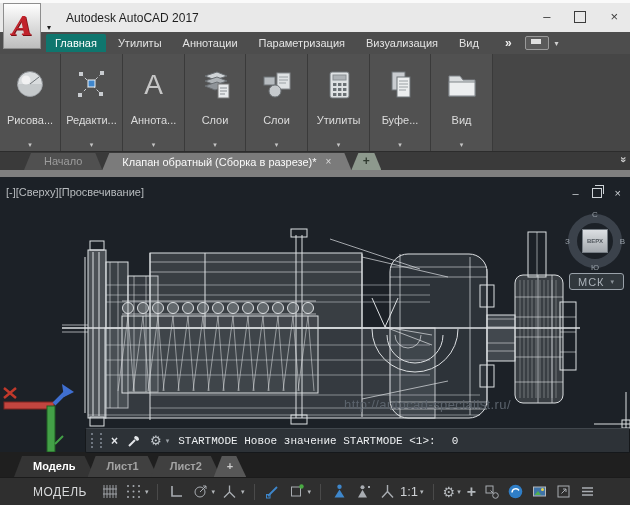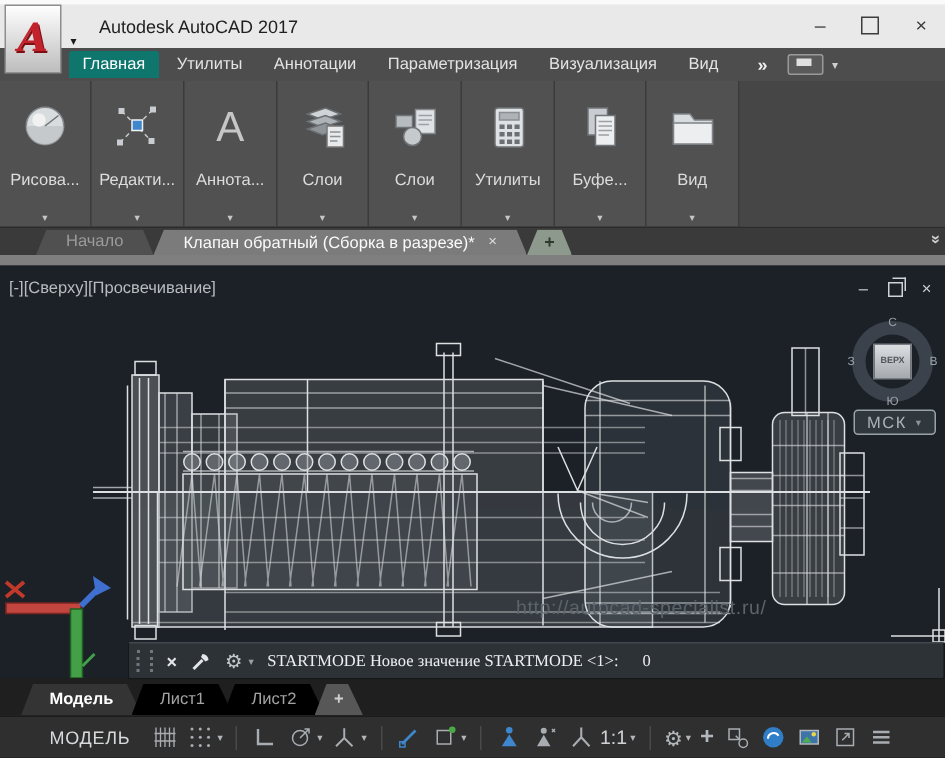--- a/index.html
+++ b/index.html
@@ -65,27 +65,27 @@
   .ucs-btn{position:absolute;right:6px;top:96px;width:55px;height:17px;border:1px solid #9aa2aa;border-radius:3px;background:rgba(150,158,165,.18);color:#abb2b9;font-size:11px;display:flex;align-items:center;justify-content:center;gap:6px;letter-spacing:1px;box-sizing:border-box;}
   .ucs-caret{font-size:7px;color:#8b939a;}
   .watermark{position:absolute;left:344px;top:220px;font-size:13px;color:#5b636c;letter-spacing:.4px;}
 
   
   .cmdbar{position:absolute;left:85px;top:428px;width:545px;height:25px;background:#2d3237;border:1px solid #15181b;border-top-color:#41474d;box-sizing:border-box;display:flex;align-items:center;gap:9px;padding:0 8px 0 5px;z-index:8;border-radius:2px;}
   .grip{width:7px;height:15px;border-left:2px dotted #707780;border-right:2px dotted #707780;}
   .cmd-close{color:#e4e7ea;font-size:12px;font-weight:bold;}
   .cmd-gear{color:#c2c7cc;font-size:13px;line-height:13px;}
   .cmd-caret{font-size:7px;color:#9aa0a6;margin-left:-5px;}
-  .cmd-text{font-family:Liberation Serif, serif;font-size:11px;color:#edeff1;white-space:pre;display:flex;gap:16px;}
+  .cmd-text{font-family:Liberation Mono, monospace;font-size:11px;color:#edeff1;white-space:pre;display:flex;gap:16px;}
 
   
   .layouttabs{position:absolute;top:452px;left:0;right:0;height:25px;background:#1f1f1f;display:flex;align-items:flex-end;padding-left:14px;box-sizing:border-box;}
   .ltab{height:21px;line-height:21px;padding:0 19px;font-size:11px;clip-path:polygon(8px 0,calc(100% - 10px) 0,100% 100%,0 100%);margin-right:-7px;}
   .ltab.model{background:#343434;color:#ffffff;font-weight:bold;}
-  .ltab.sheet{background:#000000;color:#a3a3a3;}
+  .ltab.sheet{background:#404040;color:#a3a3a3;font-weight:bold;}
   .ltab.addsheet{background:#575757;color:#cfcfcf;padding:0 13px;font-weight:bold;}
 
   
   .statusbar{position:absolute;top:477px;left:0;right:0;height:28px;background:#2f2f2f;border-top:1px solid #1b1b1b;display:flex;align-items:center;gap:6px;padding-left:33px;box-sizing:border-box;}
   .sb-model{font-size:12px;color:#d8dadc;letter-spacing:.5px;margin-right:8px;}
   .sb-icon{width:18px;height:18px;display:flex;align-items:center;justify-content:center;}
   .sb-sep{width:1px;height:16px;background:#4a4a4a;margin:0 3px;}
   .sb-caret{font-size:7px;color:#b2b6ba;margin-left:-4px;}
   .sb-scale{font-size:13px;color:#cfd2d5;margin-left:-2px;}
   .sb-glyph{font-size:14px;color:#b4b8bc;line-height:14px;}

